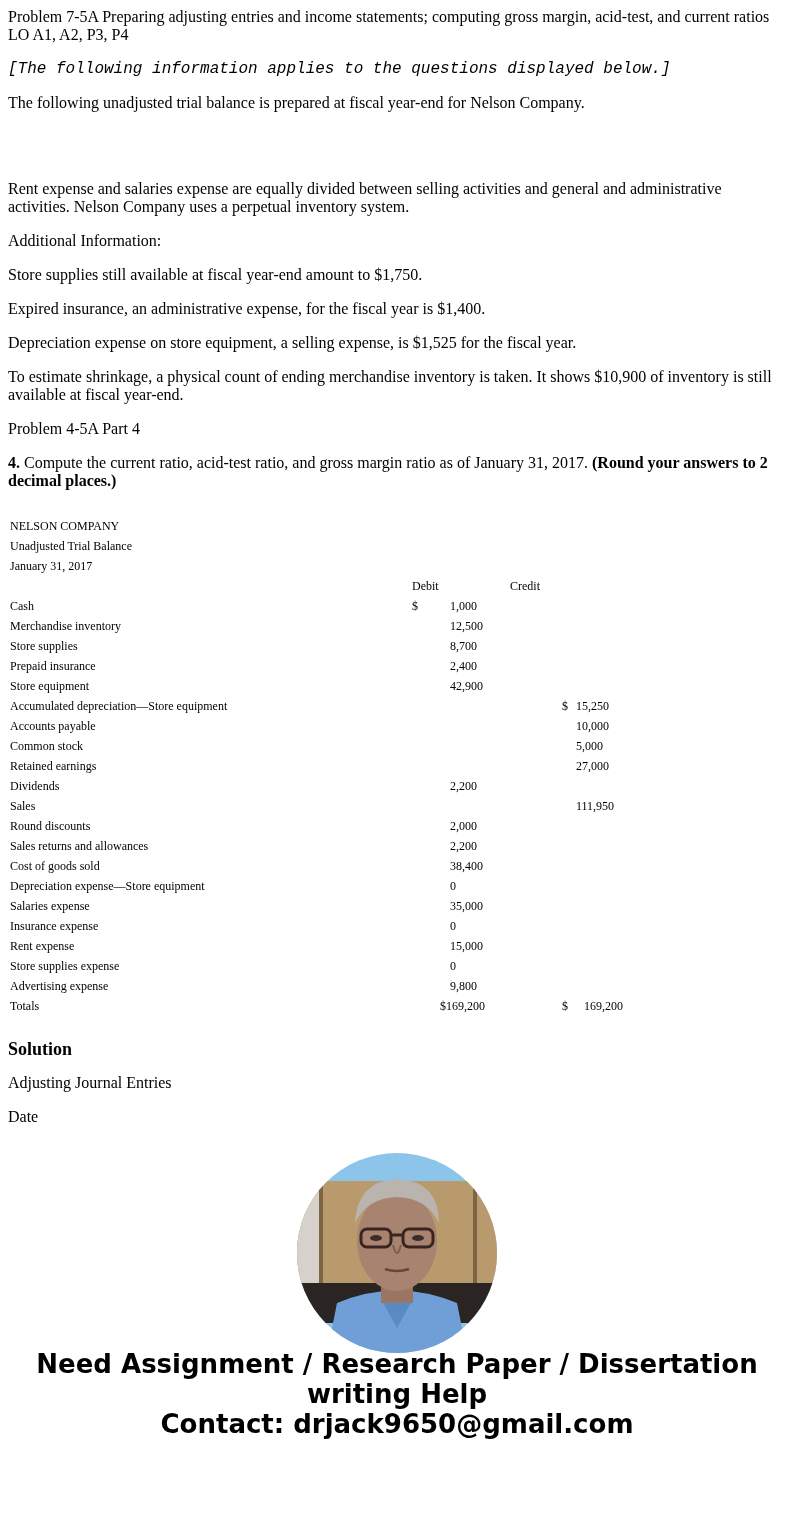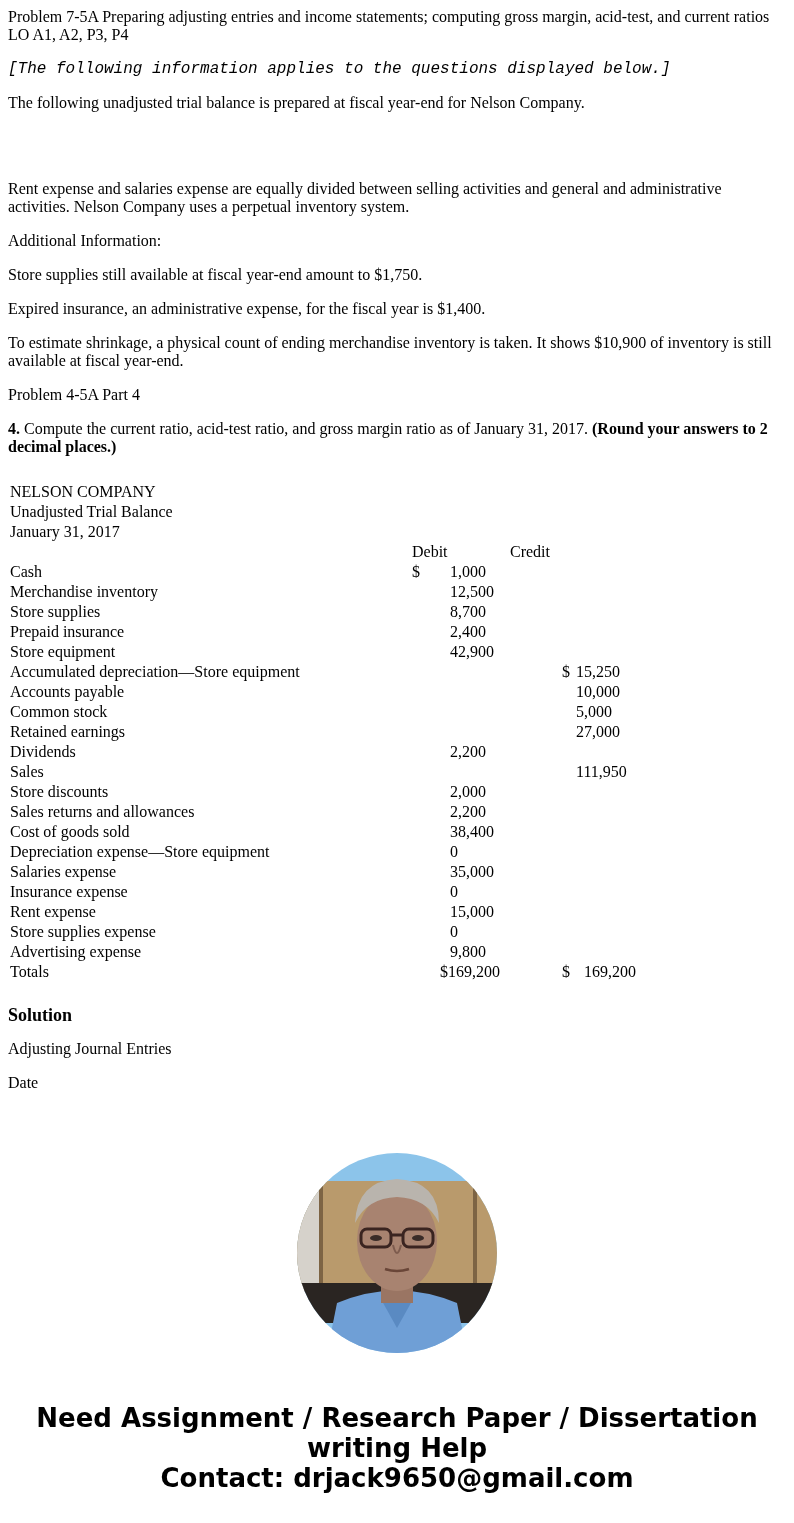--- a/index.html
+++ b/index.html
@@ -13,21 +13,21 @@
       position: relative;
     }
     .page { padding: 8px 8px 0 8px; }
     p { margin: 0 0 16px 0; }
     .italic { font-style: italic; font-family: Liberation Mono, monospace; }
     .spacer-blank { height: 52px; }
 
     table.tb {
       border-collapse: collapse;
       margin: 0 0 0 0;
-      font-size: 16px;
+      font-size: 12px;
       line-height: 20px;
     }
     table.tb td { padding: 0 2px; vertical-align: top; white-space: nowrap; }
     .col-acct { width: 398px; }
     .col-dsign { width: 34px; }
     .col-dval { width: 58px; }
     .col-csign { width: 10px; }
     .col-cval { width: 70px; }
     .hdr-row td { }
     .tb .num { text-align: left; }
@@ -46,21 +46,21 @@
       width: 200px;
       height: 200px;
       border-radius: 50%;
       overflow: hidden;
     }
     .avatar-wrap svg { display: block; }
 
     .promo {
       position: absolute;
       left: 0;
-      top: 1403px;
+      top: 1349px;
       width: 794px;
       text-align: center;
       font-family: "DejaVu Sans", sans-serif;
       font-weight: bold;
       font-size: 26px;
       line-height: 30px;
       color: #000000;
     }
   </style>
 </head>
@@ -71,20 +71,21 @@
     <span>Problem 7-5A Preparing adjusting entries and income statements; computing gross margin, acid-test, and current ratios</span><br>
     <span>LO A1, A2, P3, P4</span>
   </p>
   <p class="italic">[The following information applies to the questions displayed below.]</p>
   <p>The following unadjusted trial balance is prepared at fiscal year-end for Nelson Company.</p>
   <div class="spacer-blank"></div>
   <p>Rent expense and salaries expense are equally divided between selling activities and general and administrative activities. Nelson Company uses a perpetual inventory system.</p>
   <p>Additional Information:</p>
   <p>Store supplies still available at fiscal year-end amount to $1,750.</p>
   <p>Expired insurance, an administrative expense, for the fiscal year is $1,400.</p>
+  <p>Depreciation expense on store equipment, a selling expense, is $1,525 for the fiscal year.</p>
   <p>To estimate shrinkage, a physical count of ending merchandise inventory is taken. It shows $10,900 of inventory is still available at fiscal year-end.</p>
   <p>Problem 4-5A Part 4</p>
   <p style="margin-bottom:26px;">
     <b>4.</b><span> Compute the current ratio, acid-test ratio, and gross margin ratio as of January 31, 2017. </span><b>(Round your answers to 2 decimal places.)</b>
   </p>
 
   <table class="tb">
     <tbody id="tb-body">
       <tr>
         <td colspan="5">NELSON COMPANY</td>
@@ -171,21 +172,21 @@
           <td class="col-cval num"></td>
         </tr>
         <tr>
           <td class="col-acct">Sales</td>
           <td class="col-dsign"></td>
           <td class="col-dval num"></td>
           <td class="col-csign" style="padding-left: 52px; width: 10px;"></td>
           <td class="col-cval num">111,950</td>
         </tr>
         <tr>
-          <td class="col-acct">Store discounts</td>
+          <td class="col-acct">Round discounts</td>
           <td class="col-dsign"></td>
           <td class="col-dval num">2,000</td>
           <td class="col-csign" style="padding-left: 52px; width: 10px;"></td>
           <td class="col-cval num"></td>
         </tr>
         <tr>
           <td class="col-acct">Sales returns and allowances</td>
           <td class="col-dsign"></td>
           <td class="col-dval num">2,200</td>
           <td class="col-csign" style="padding-left: 52px; width: 10px;"></td>

